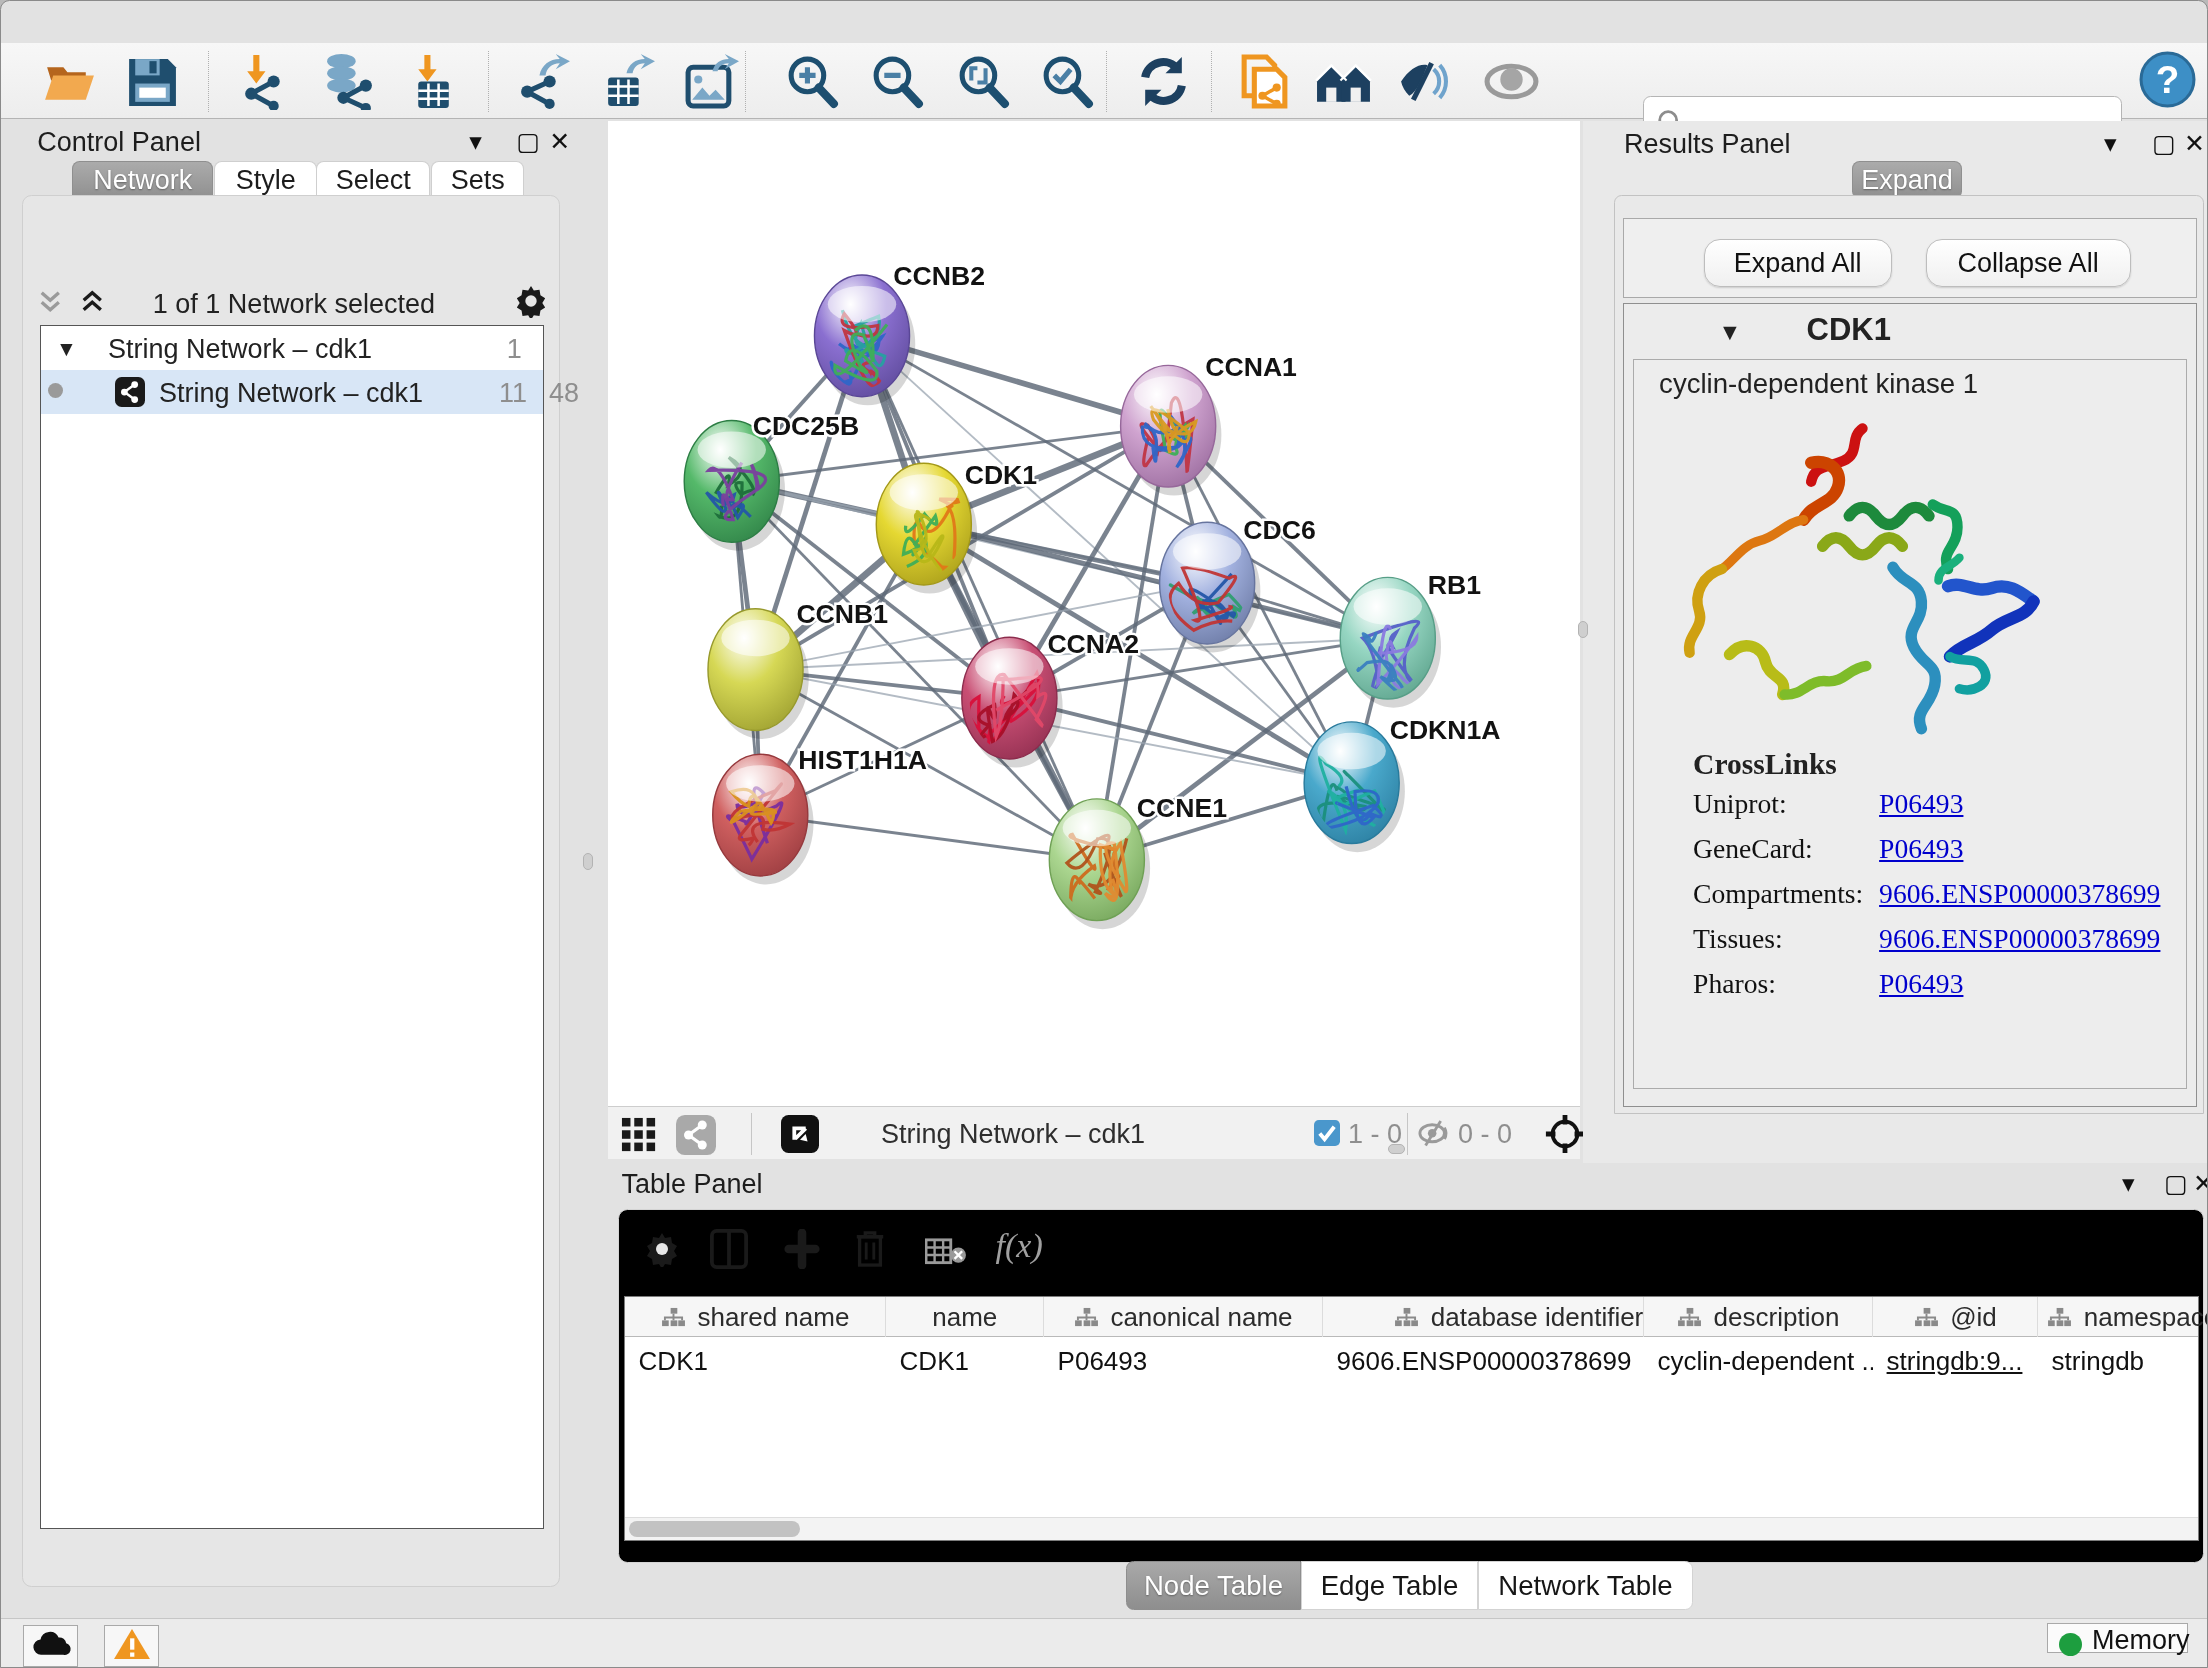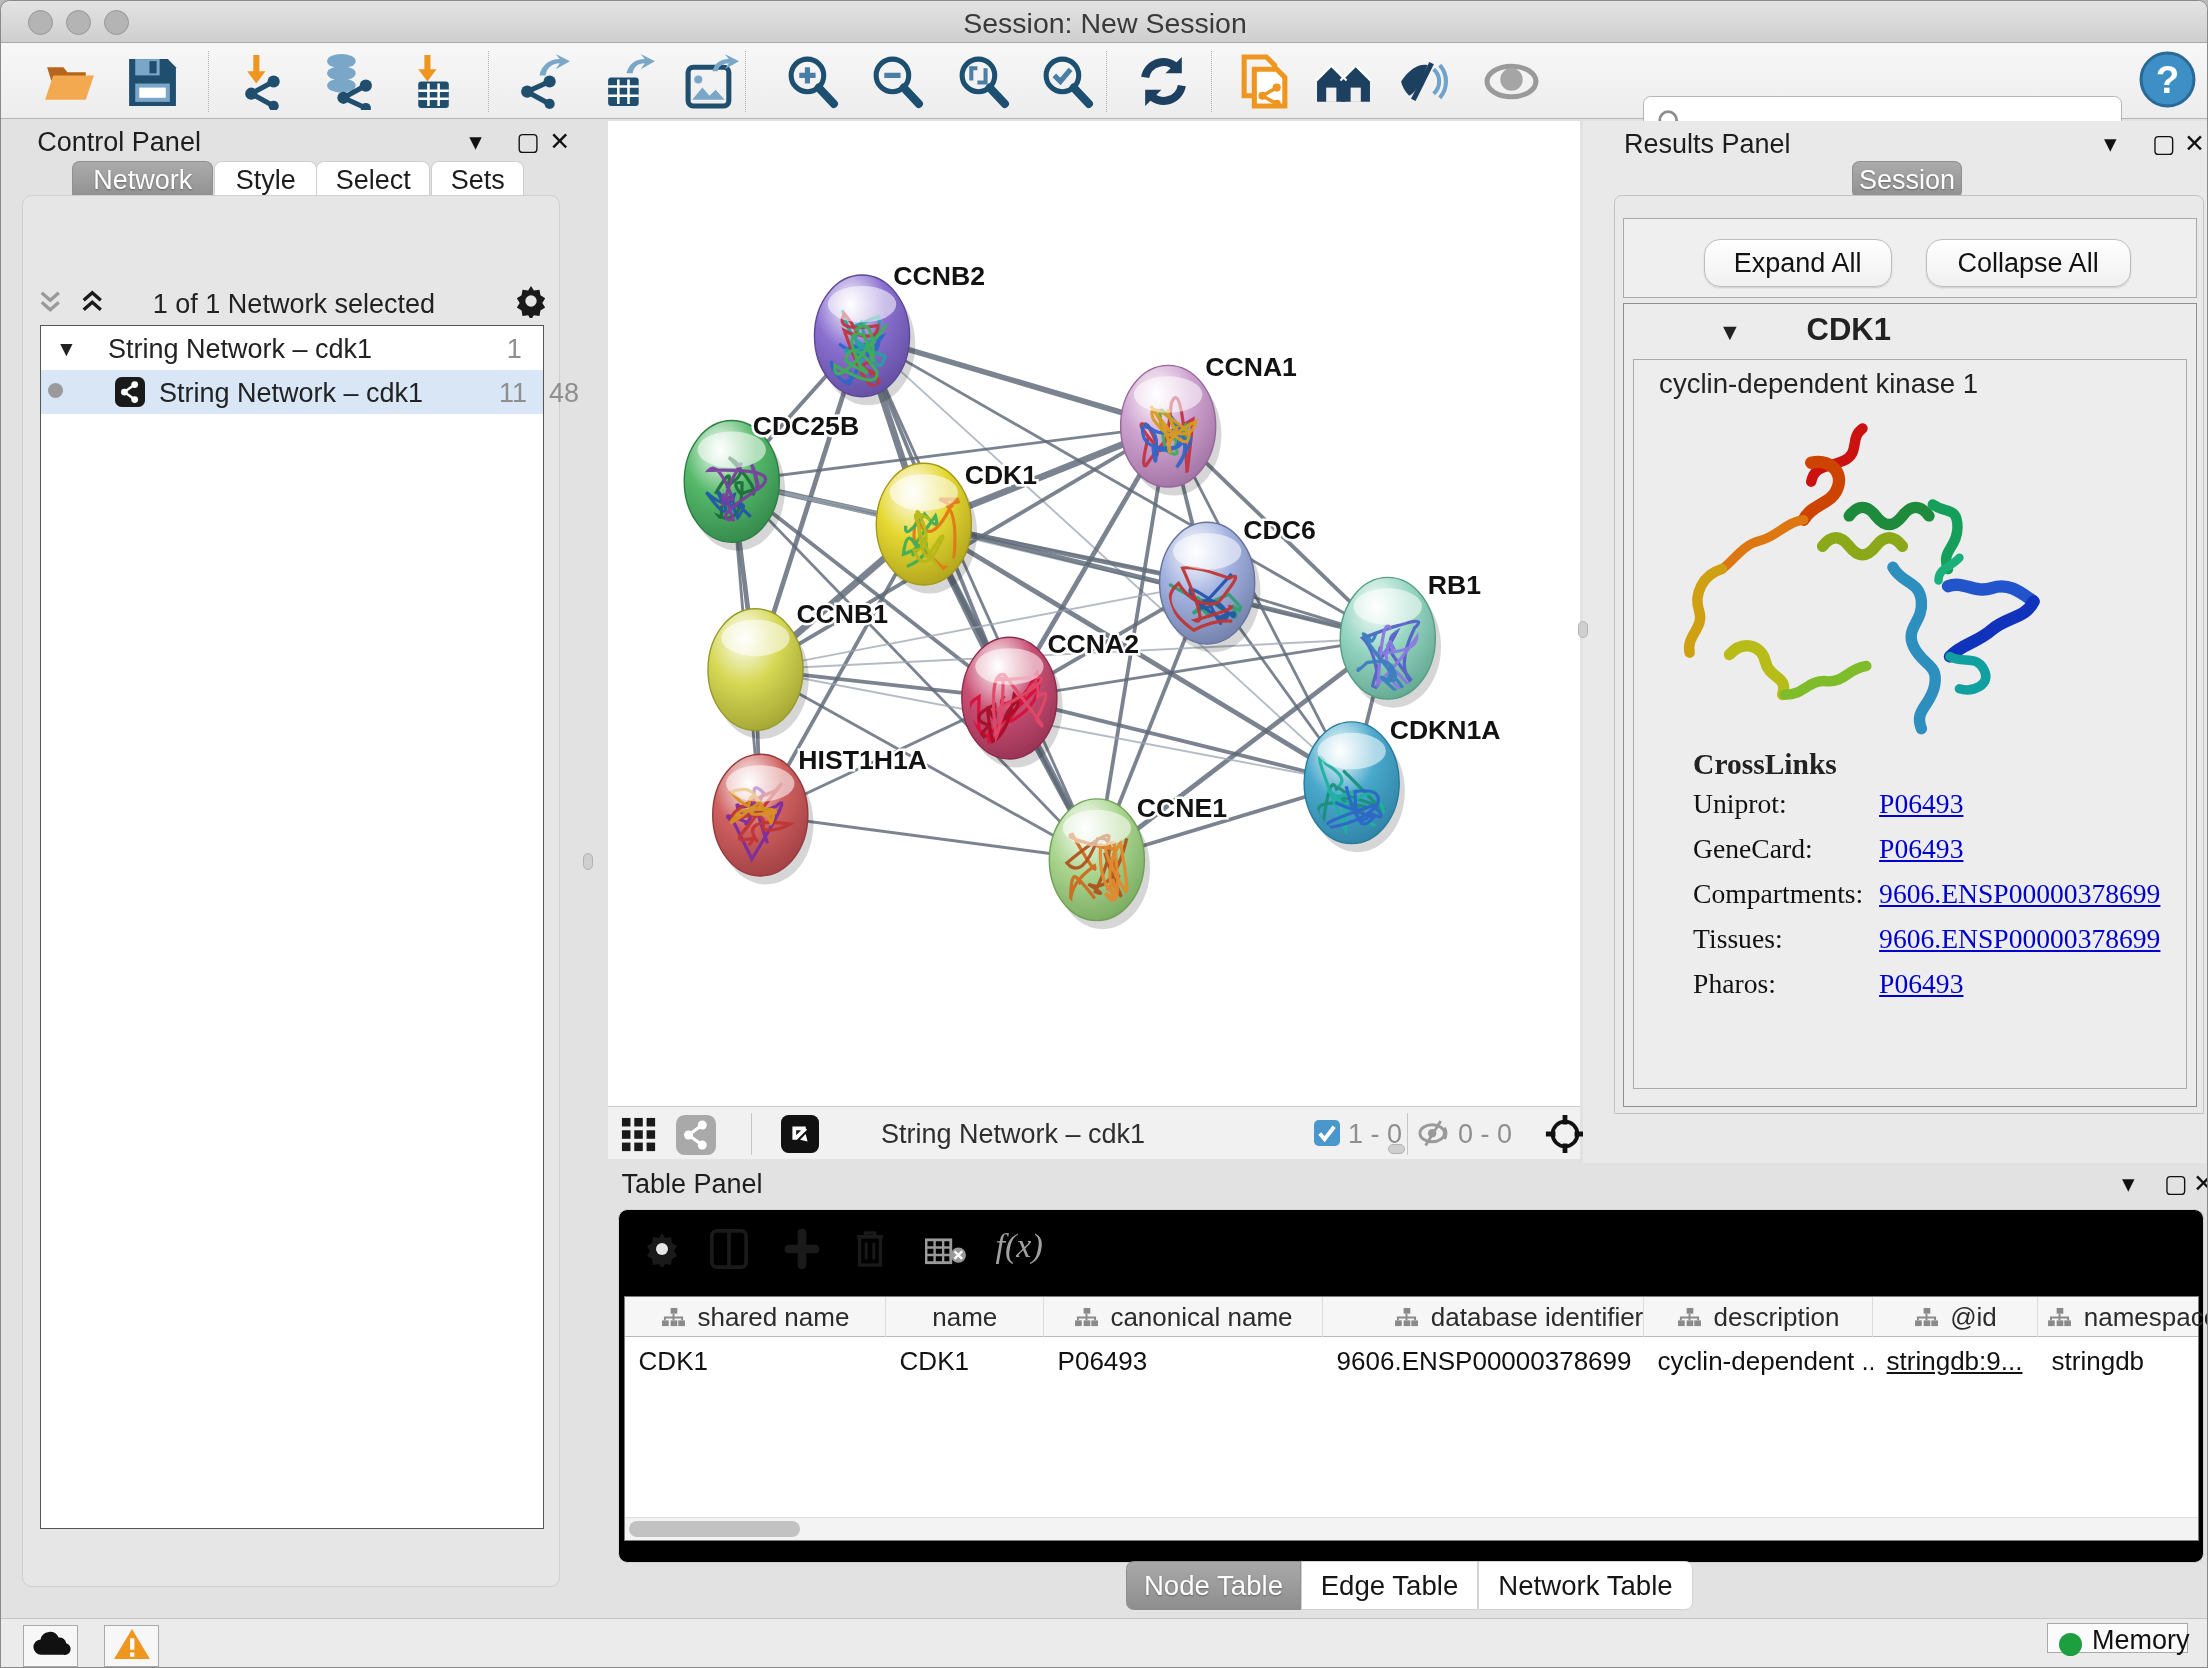--- a/index.html
+++ b/index.html
@@ -81,26 +81,20 @@
   .mem-btn{position:absolute;right:21px;top:3.8px;width:141px;height:30px;background:#fbfbfb;border:1px solid #a9a9a9;
     font-size:27px;color:#111;cursor:pointer;text-align:left;padding-left:44px;}
   .mem-dot{position:absolute;left:11.4px;top:9.5px;width:23px;height:23px;border-radius:50%;background:#1d9e3f;}
   .split-dot{position:absolute;background:#cfcfcf;border:1px solid #b3b3b3;border-radius:7.6px;cursor:pointer;}
 </style>
 </head>
 <body>
 
 <div class="window">
 
-  <div class="titlebar">
-    <div class="tl-dot" style="left:27px"></div>
-    <div class="tl-dot" style="left:65px"></div>
-    <div class="tl-dot" style="left:103px"></div>
-    <div class="win-title">Session: New Session</div>
-  </div>
 
   <div class="toolbar">
     <button class="tb" style="left:40px">
       <svg viewBox="0 0 56 56">
           <path d="M6 14h16l4 5h18v8H10z" fill="#b5651d"></path>
           <path d="M4 46 12 22h40l-8 24z" fill="#f2a94f"></path>
         </svg></button>
     <button class="tb" style="left:122px">
       <svg viewBox="0 0 56 56">
           <path d="M6 6h38l8 8v38H6z" fill="#1f4e6e"></path>
@@ -593,21 +587,21 @@
           <circle cx="22" cy="22" r="13" fill="none" stroke="#111" stroke-width="4"></circle>
           <path d="M22 2v10M22 32v10M2 22h10M32 22h10" stroke="#111" stroke-width="5"></path>
         </svg></button>
   </div>
 
   <div class="rpanel">
     <div class="ph-title" style="left:41px;top:7.6px">Results Panel</div>
     <button class="ph-btn" style="left:521px;top:9.5px">▾</button>
     <button class="ph-btn" style="left:569px;top:9.5px">▢</button>
     <button class="ph-btn" style="left:601px;top:9.5px">✕</button>
-    <div class="tabbar-tab sel" style="left:269px;top:40px;width:110px;border-radius:7.6px">Session</div>
+    <div class="tabbar-tab sel" style="left:269px;top:40px;width:110px;border-radius:7.6px">Expand</div>
 
     <div class="rp-body">
       <div class="rp-box1">
         <button class="rp-btn" style="left:80px;width:188px">Expand All</button>
         <button class="rp-btn" style="left:302px;width:205px">Collapse All</button>
       </div>
       <div class="rp-box2">
         <span style="position:absolute;left:95px;top:15px;font-size:23px">▼</span>
         <span style="position:absolute;left:183px;top:7.6px;font-size:31px;font-weight:bold">CDK1</span>
         <div class="rp-inner">

